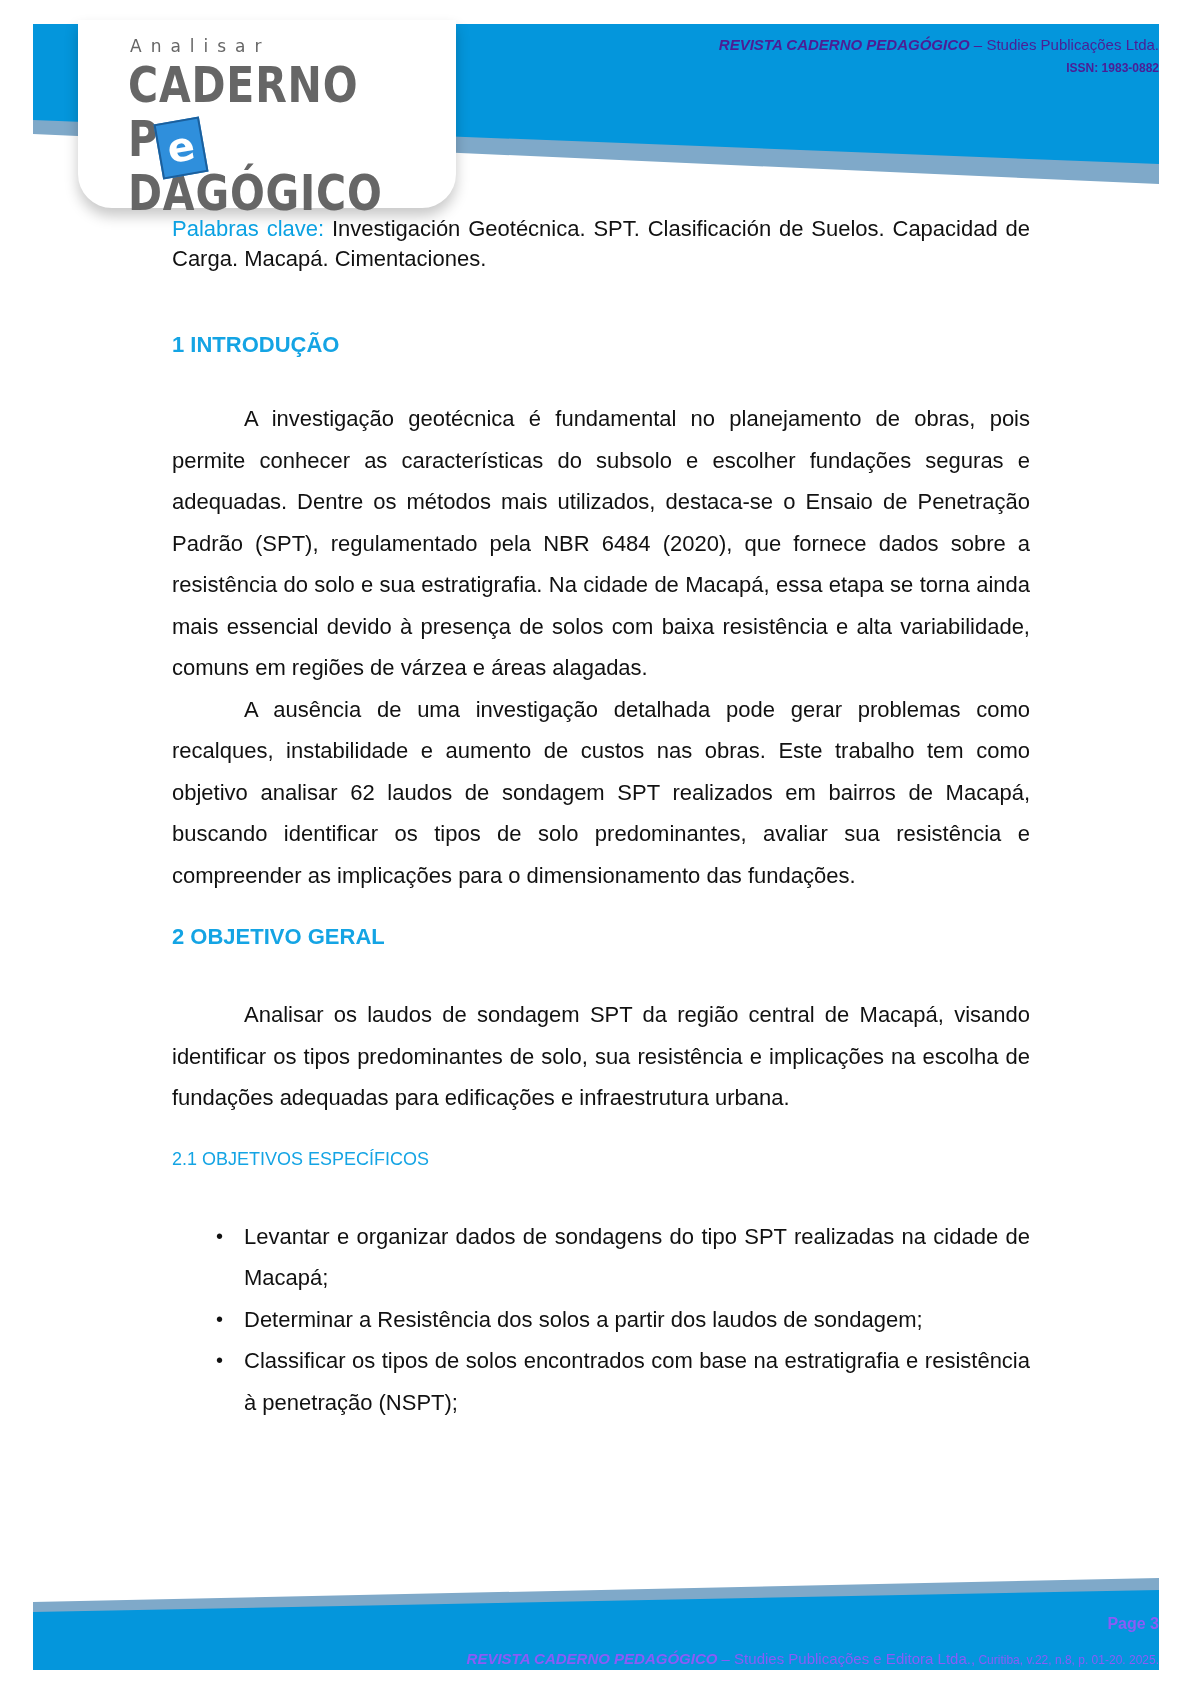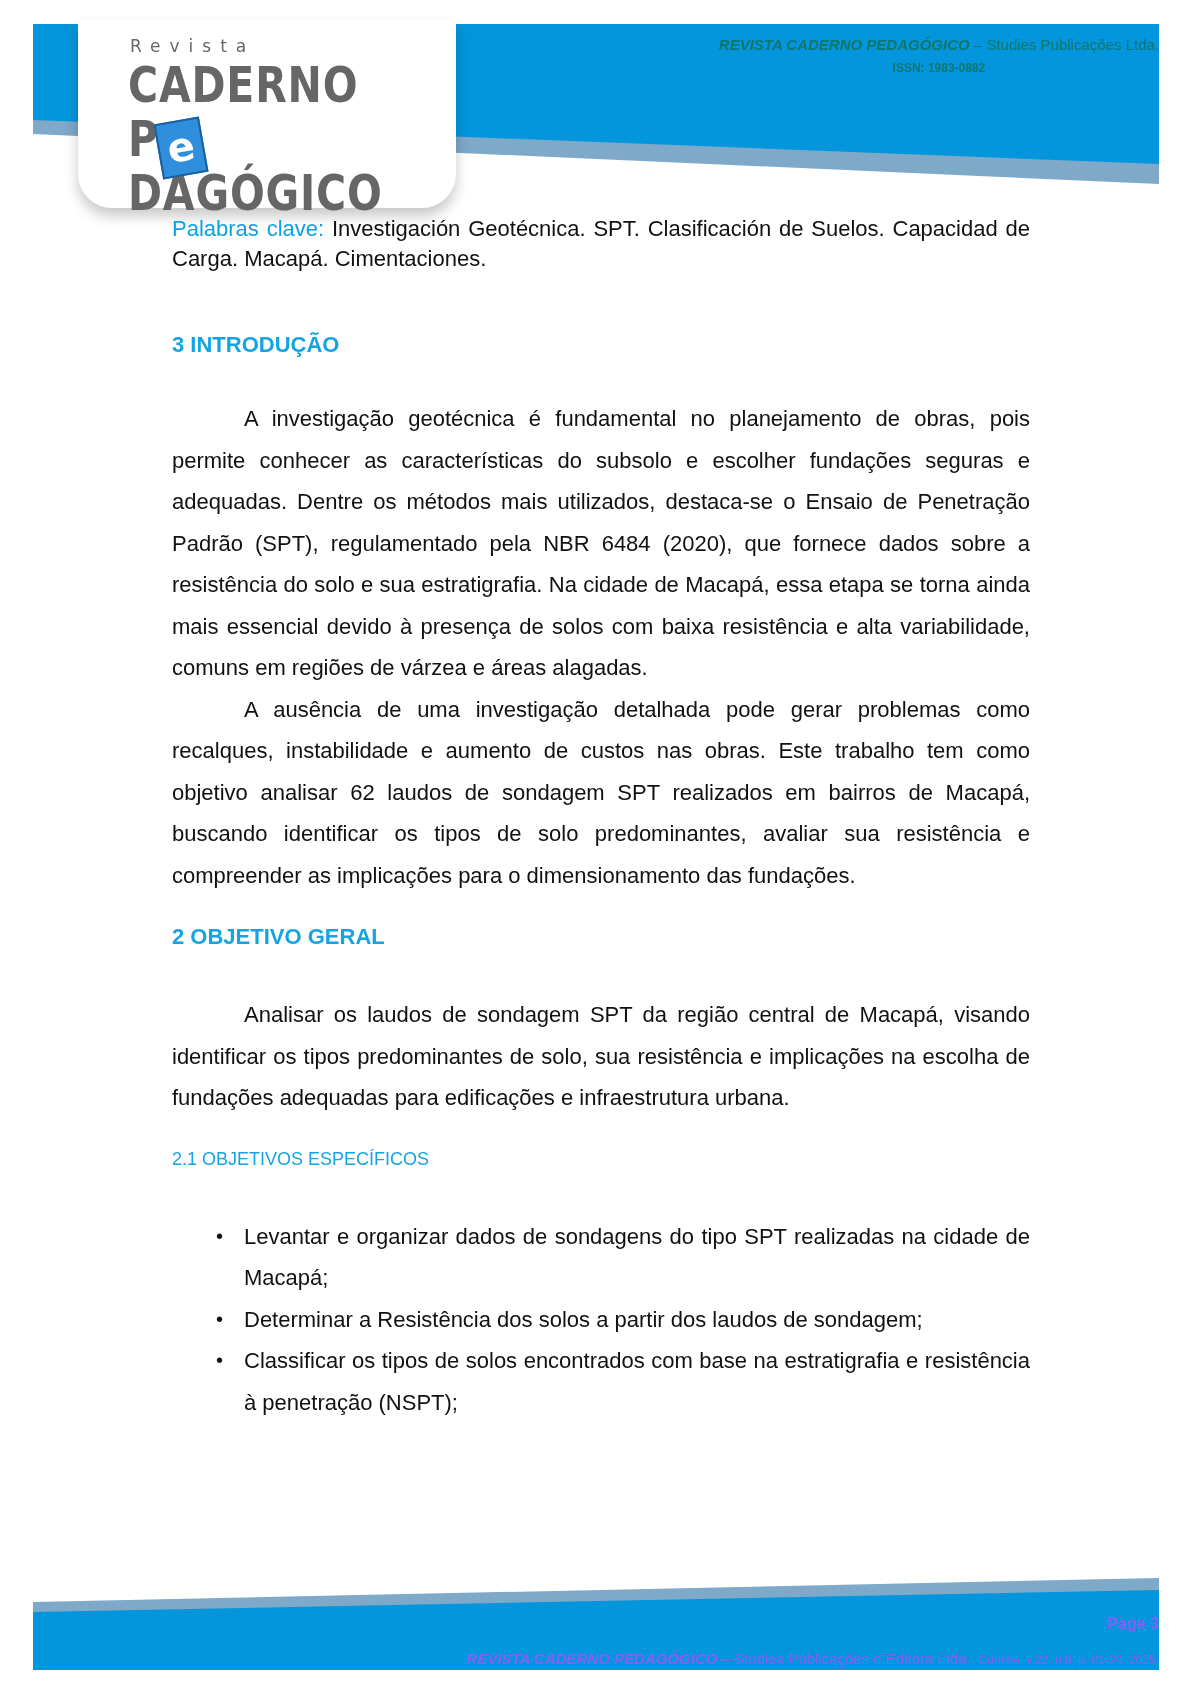--- a/index.html
+++ b/index.html
@@ -1,21 +1,21 @@
 <!DOCTYPE html>
 <html><head>
 <meta charset="utf-8">
 <style>
   html, body { margin: 0; padding: 0; background: #ffffff; }
   body { width: 1191px; height: 1684px; position: relative; overflow: hidden; font-family: "Liberation Sans", sans-serif; color: #111; }
 
   
   .hdr-band { position: absolute; left: 33px; top: 24px; width: 1126px; height: 176px; }
   .hdr-band svg { width: 100%; height: 100%; display: block; }
-  .hdr-text { position: absolute; right: 32px; top: 34px; text-align: center; color: #0f766e; font-family: "Liberation Sans", sans-serif; }
+  .hdr-text { position: absolute; right: 32px; top: 34px; text-align: right; color: #4c1d95; font-family: "Liberation Sans", sans-serif; }
   .hdr-line1 { font-size: 15px; line-height: 22px; }
   .hdr-line1 .brand { font-weight: bold; font-style: italic; }
   .hdr-line2 { font-size: 12px; font-weight: bold; line-height: 24px; }
 
   
   .logo-card { position: absolute; left: 78px; top: 20px; width: 378px; height: 188px; background: #fff; border-radius: 0 0 34px 34px; box-shadow: 0 8px 14px rgba(0,0,0,0.22); }
   .logo-revista { position: absolute; left: 52px; top: 16px; font-size: 17px; letter-spacing: 9px; color: #666; font-family: "DejaVu Sans", sans-serif; }
   .logo-caderno { position: absolute; left: 50px; top: 38px; font-size: 50px; font-weight: bold; color: #666; letter-spacing: 1px; font-family: "DejaVu Sans", sans-serif; transform: scaleX(0.82); transform-origin: left; line-height: 54px; }
   .logo-pedag { position: absolute; left: 50px; top: 92px; font-size: 50px; font-weight: bold; color: #666; letter-spacing: 1px; font-family: "DejaVu Sans", sans-serif; transform: scaleX(0.82); transform-origin: left; line-height: 54px; }
   .logo-e { position: absolute; left: 80px; top: 100px; width: 42px; height: 52px; background: #2f8fdc; transform: rotate(-10deg); color: #fff; font-size: 40px; font-weight: bold; text-align: center; line-height: 50px; font-family: "DejaVu Sans", sans-serif; border: 2px solid #1b5f9c; }
@@ -48,30 +48,30 @@
     <polygon points="0,0 1126,0 1126,160 0,110" fill="#7fa9c9"></polygon>
     <polygon points="0,0 1126,0 1126,140 0,96" fill="#0496dc"></polygon>
   </svg>
 </div>
 <div class="hdr-text">
   <div class="hdr-line1"><span class="brand">REVISTA CADERNO PEDAGÓGICO</span><span> – Studies Publicações Ltda.</span></div>
   <div class="hdr-line2">ISSN: 1983-0882</div>
 </div>
 
 <div class="logo-card">
-  <div class="logo-revista">Revista</div>
+  <div class="logo-revista">Analisar</div>
   <div class="logo-caderno">CADERNO</div>
   <div class="logo-pedag">P DAGÓGICO</div>
   <div class="logo-e">e</div>
 </div>
 
 <div class="content">
   <div class="kw"><span class="kw-label">Palabras clave:</span><span> Investigación Geotécnica. SPT. Clasificación de Suelos. Capacidad de Carga. Macapá. Cimentaciones.</span></div>
 
-  <div class="h1" style="margin-top:58px;">3 INTRODUÇÃO</div>
+  <div class="h1" style="margin-top:58px;">1 INTRODUÇÃO</div>
 
   <p class="para" style="margin-top:40px;">A investigação geotécnica é fundamental no planejamento de obras, pois permite conhecer as características do subsolo e escolher fundações seguras e adequadas. Dentre os métodos mais utilizados, destaca-se o Ensaio de Penetração Padrão (SPT), regulamentado pela NBR 6484 (2020), que fornece dados sobre a resistência do solo e sua estratigrafia. Na cidade de Macapá, essa etapa se torna ainda mais essencial devido à presença de solos com baixa resistência e alta variabilidade, comuns em regiões de várzea e áreas alagadas.</p>
   <p class="para">A ausência de uma investigação detalhada pode gerar problemas como recalques, instabilidade e aumento de custos nas obras. Este trabalho tem como objetivo analisar 62 laudos de sondagem SPT realizados em bairros de Macapá, buscando identificar os tipos de solo predominantes, avaliar sua resistência e compreender as implicações para o dimensionamento das fundações.</p>
 
   <div class="h1" style="margin-top:28px;">2 OBJETIVO GERAL</div>
 
   <p class="para" style="margin-top:44px;">Analisar os laudos de sondagem SPT da região central de Macapá, visando identificar os tipos predominantes de solo, sua resistência e implicações na escolha de fundações adequadas para edificações e infraestrutura urbana.</p>
 
   <div class="h2" style="margin-top:30px;">2.1 OBJETIVOS ESPECÍFICOS</div>
 

